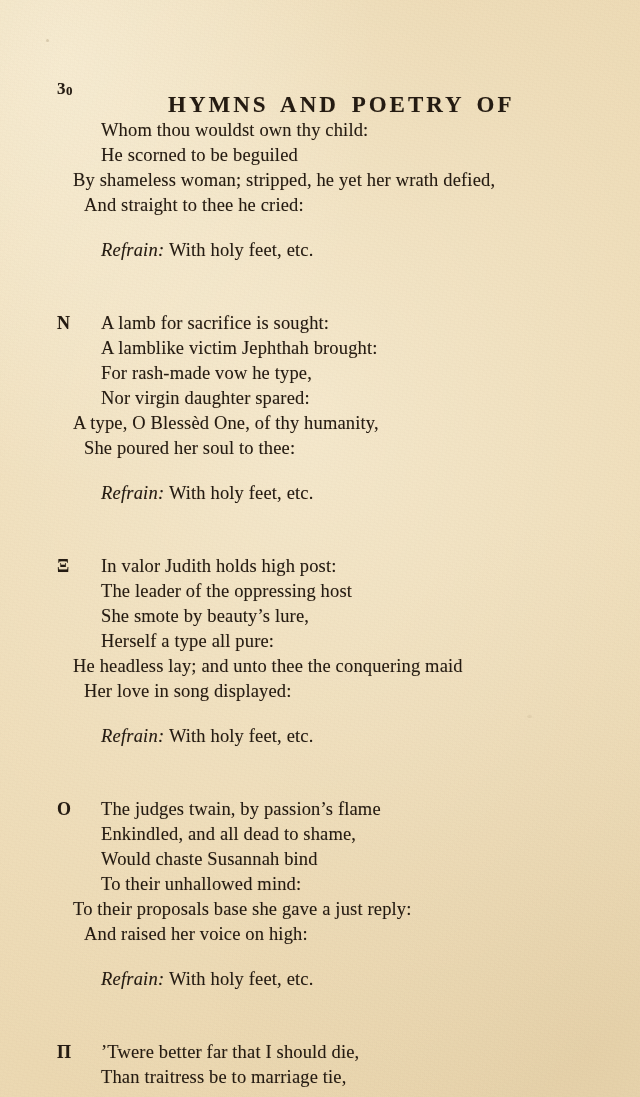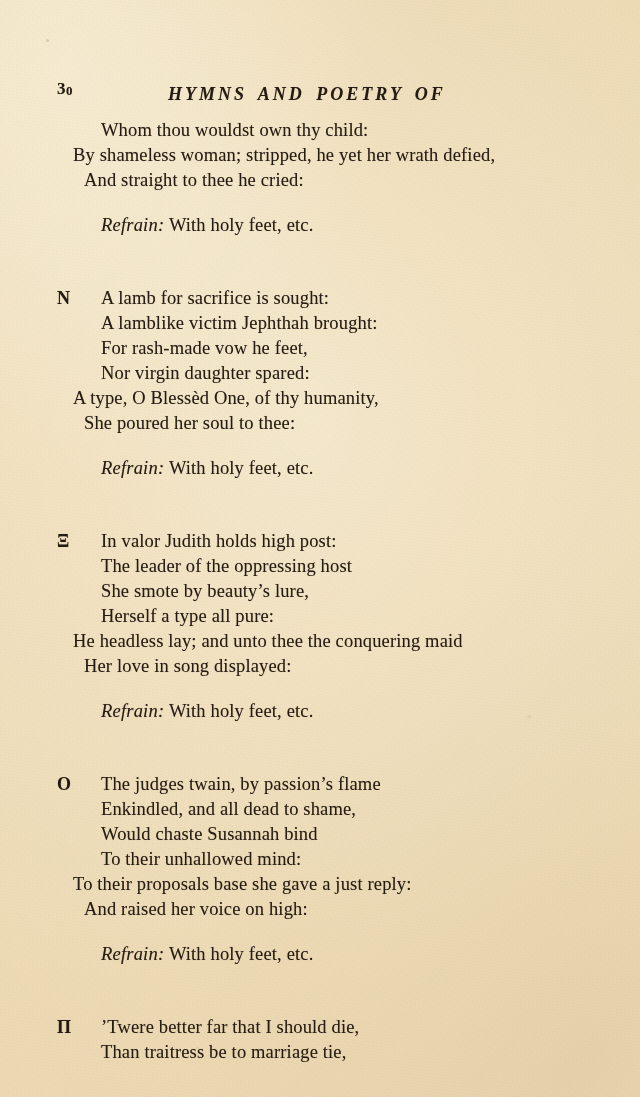--- a/index.html
+++ b/index.html
@@ -69,27 +69,26 @@
     letter-spacing: 0.5px;
     font-family: "Liberation Serif", "DejaVu Serif", serif;
   }
   .folio .oldstyle-zero {
     font-size: 13px;
     vertical-align: -0.5px;
   }
   .head-title {
     position: absolute;
     left: 168px;
-    top: 8px;
-    font-size: 18px;
+    top: 16px;
+    font-size: 23px;
     font-weight: 700;
     letter-spacing: 3.0px;
     word-spacing: 4px;
     white-space: nowrap;
-    font-style: italic;
   }
 
   
   .poem {
     position: absolute;
     left: 0;
     top: 118px;
     width: 640px;
   }
 
@@ -152,29 +151,30 @@
   <div class="content">
 
     <div class="running-head">
       <div class="folio"><span>3</span><span class="oldstyle-zero">0</span></div>
       <div class="head-title">HYMNS AND POETRY OF</div>
     </div>
 
     <div class="poem" id="poem-body">
         <div class="stanza">
           <div class="verse-line lv-normal"><span>Whom thou wouldst own thy child:</span></div>
+          <div class="verse-line lv-normal"><span>He scorned to be beguiled</span></div>
           <div class="verse-line lv-outdent"><span>By shameless woman; stripped, he yet her wrath defied,</span></div>
           <div class="verse-line lv-deep"><span>And straight to thee he cried:</span></div>
           <div class="refrain-line"><span class="refrain-label">Refrain:</span> <span class="refrain-text">With holy feet, etc.</span></div>
           <div class="gap-after-refrain"></div>
         </div>
         <div class="stanza">
           <div class="verse-line lv-normal"><span class="marker">N</span><span>A lamb for sacrifice is sought:</span></div>
           <div class="verse-line lv-normal"><span>A lamblike victim Jephthah brought:</span></div>
-          <div class="verse-line lv-normal"><span>For rash-made vow he feet,</span></div>
+          <div class="verse-line lv-normal"><span>For rash-made vow he type,</span></div>
           <div class="verse-line lv-normal"><span>Nor virgin daughter spared:</span></div>
           <div class="verse-line lv-outdent"><span>A type, O Blessèd One, of thy humanity,</span></div>
           <div class="verse-line lv-deep"><span>She poured her soul to thee:</span></div>
           <div class="refrain-line"><span class="refrain-label">Refrain:</span> <span class="refrain-text">With holy feet, etc.</span></div>
           <div class="gap-after-refrain"></div>
         </div>
         <div class="stanza">
           <div class="verse-line lv-normal"><span class="marker">Ξ</span><span>In valor Judith holds high post:</span></div>
           <div class="verse-line lv-normal"><span>The leader of the oppressing host</span></div>
           <div class="verse-line lv-normal"><span>She smote by beauty’s lure,</span></div>

